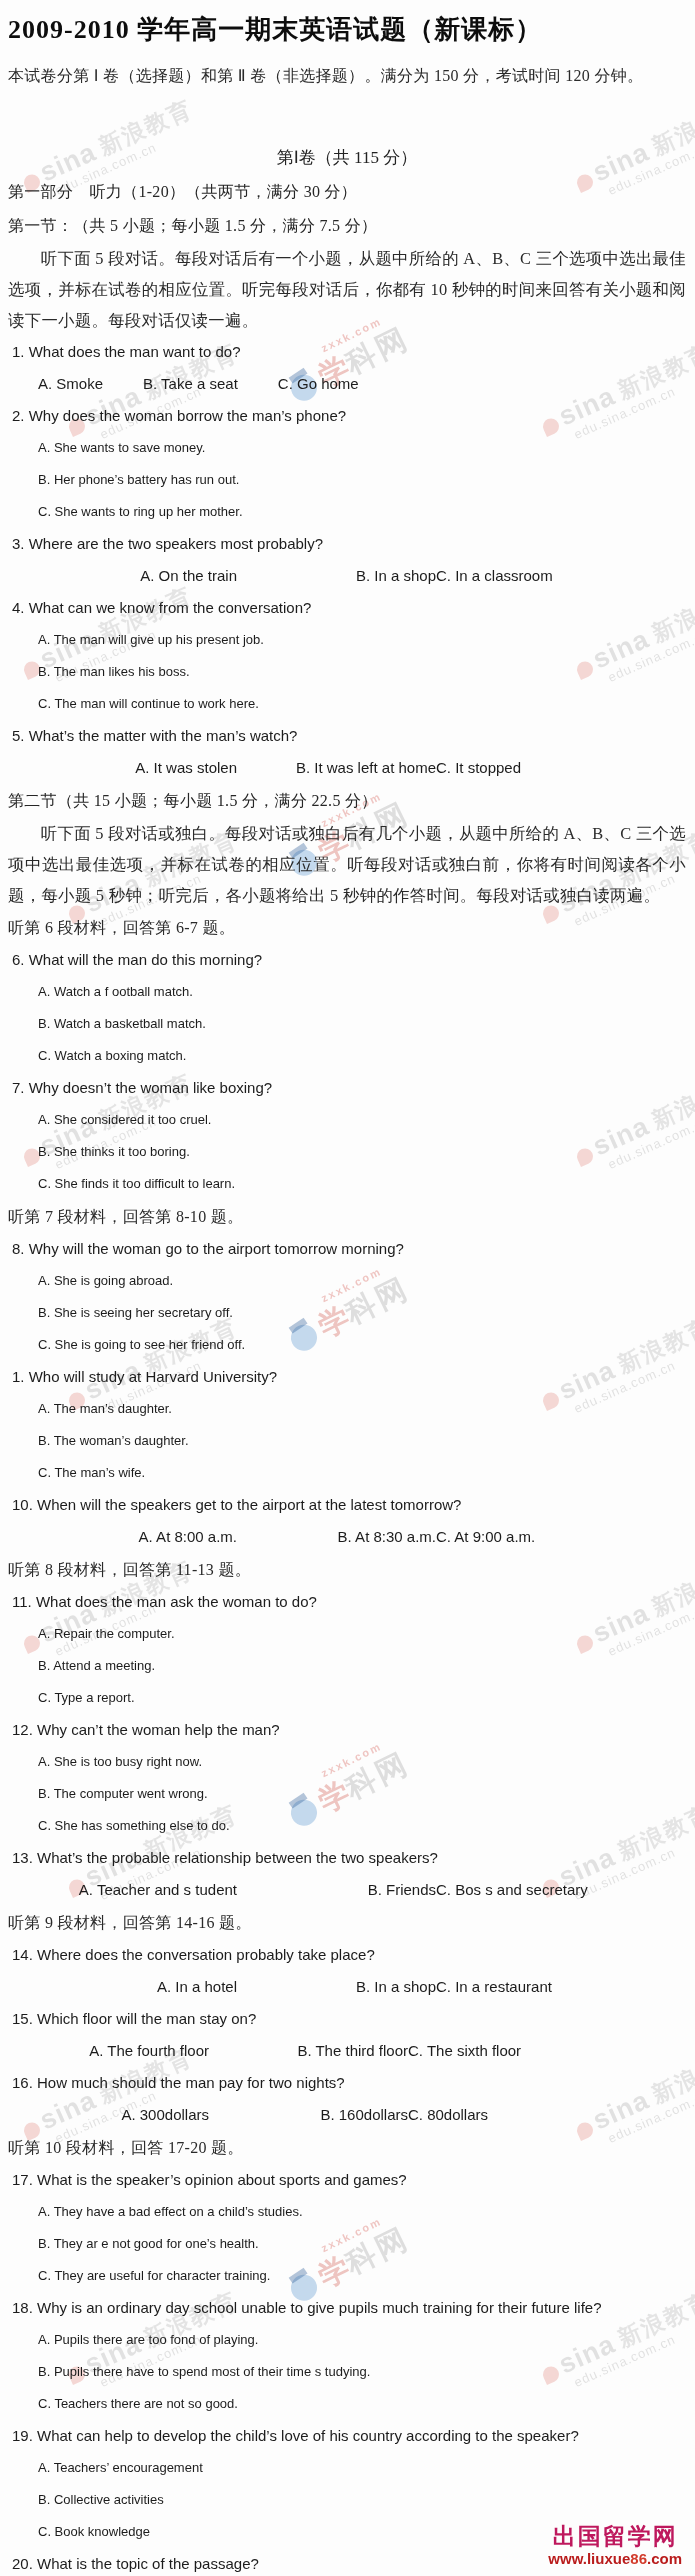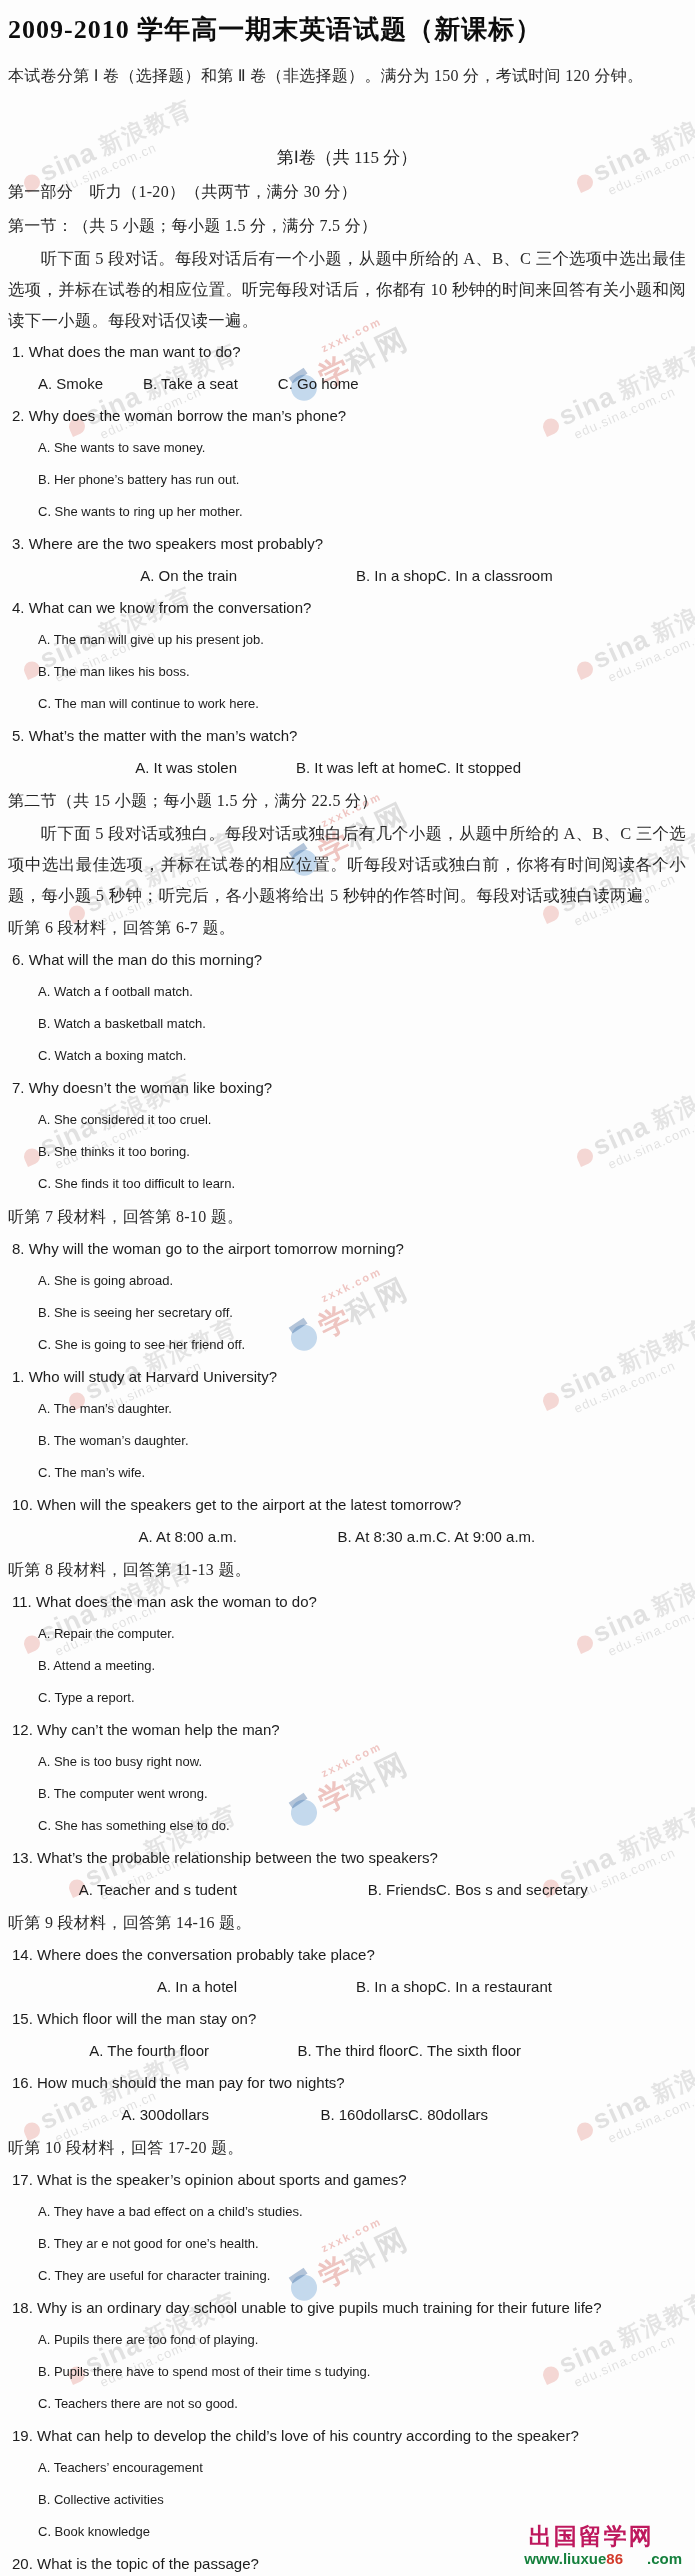--- a/index.html
+++ b/index.html
@@ -57,21 +57,21 @@
   .wm-zxxk .z-xue{font-family:"Liberation Serif",serif;font-weight:bold;font-size:30px;
             color:rgba(205,70,55,.30);}
   .wm-zxxk .z-kewang{font-family:"Liberation Serif",serif;font-weight:bold;font-size:30px;
             color:rgba(130,130,130,.25);letter-spacing:3px;}
 
   
   .footer-logo{position:absolute;z-index:3;right:14px;bottom:8px;text-align:center;}
   .footer-site{font-family:"Liberation Serif",serif;font-weight:bold;font-size:23px;
             color:#be185d;letter-spacing:2px;line-height:26px;}
   .footer-url{font-family:"Liberation Sans",sans-serif;font-weight:bold;font-size:15px;line-height:18px;}
-  .footer-url .blue{color:#15803d;margin-left:24px;}
+  .footer-url .blue{color:#b91c1c;}
   .footer-url .red{color:#d23a2a;}
 </style>
 </head>
 <body>
 
 <div class="page">
 
   <div class="wm-layer" id="wm-layer">
       <div class="wm-sina" style="left: 18px; top: 129px;">
         <div class="brand">

